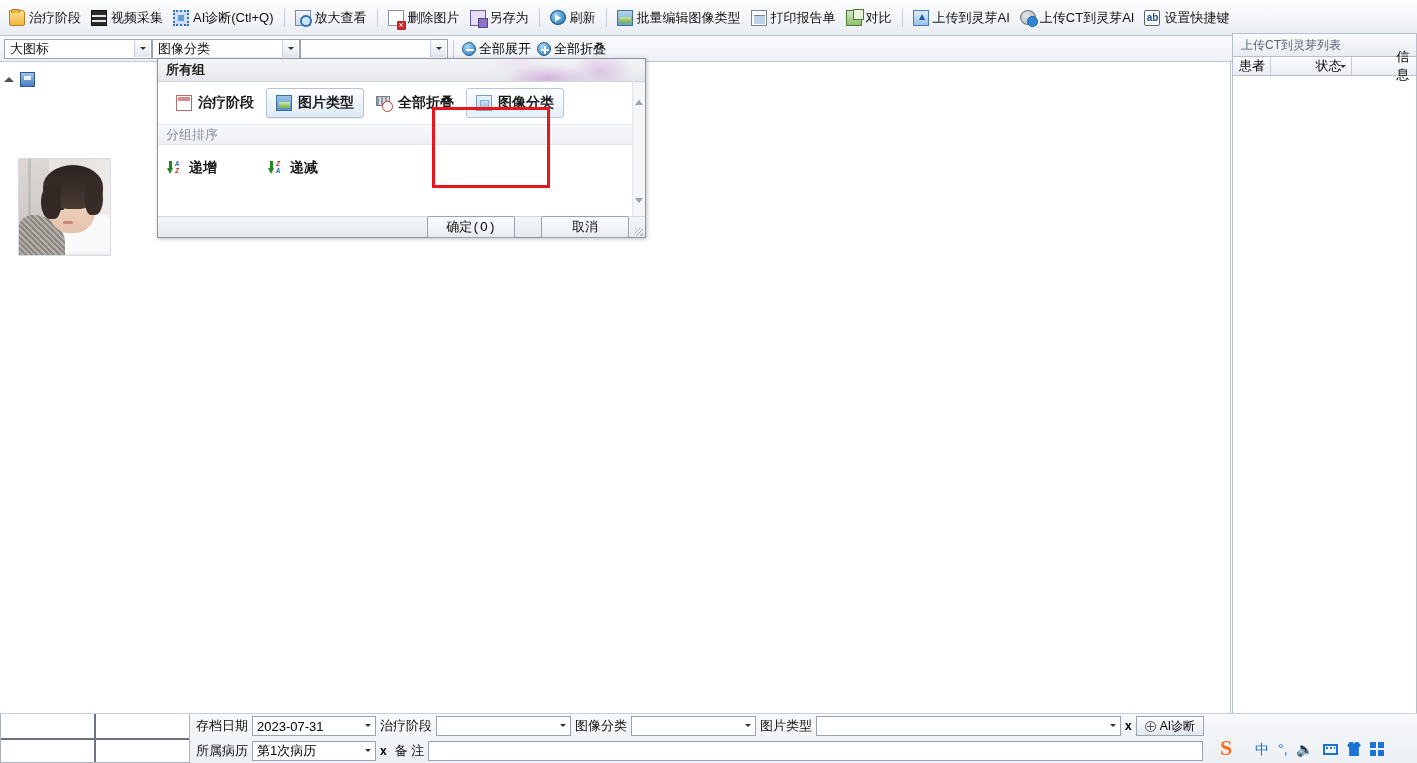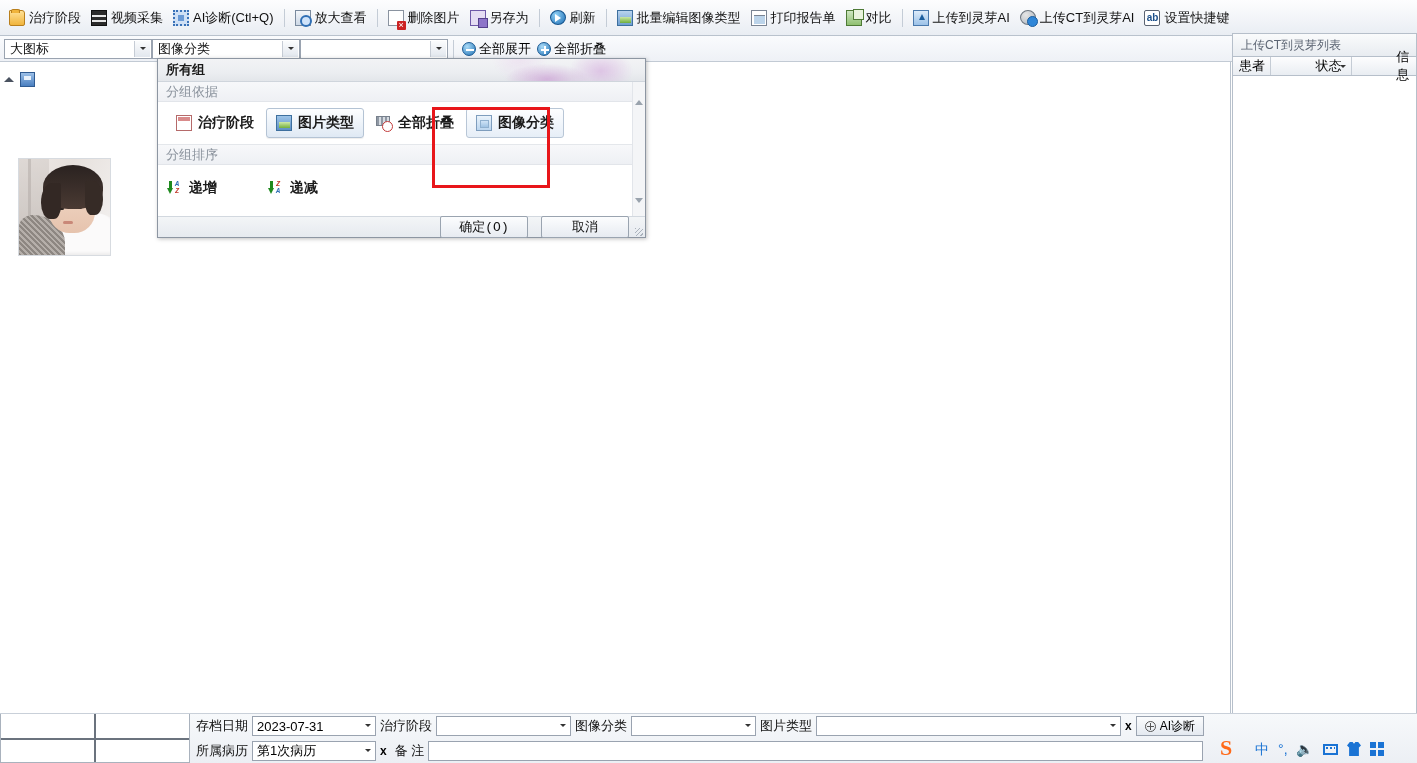--- a/index.html
+++ b/index.html
@@ -240,21 +240,21 @@
   .az { position:absolute; left:8px; top:0; font-size:7px; font-weight:bold; line-height:7px; }
   .az.t { color:#2f6fb5; top:1px; }
   .az.b { color:#c0392b; top:8px; }
   .red-box {
     position:absolute; left:274px; top:25px; width:118px; height:81px;
     border:3px solid #e8161a; pointer-events:none;
   }
   .dlg-foot {
     height:21px; background:linear-gradient(to bottom,#f3f5f7,#e6eaef);
     border-top:1px solid #d2d8df;
-    display:flex; align-items:center; justify-content:flex-end; gap:13px; padding-right:16px;
+    display:flex; align-items:center; justify-content:flex-end; gap:26px; padding-right:16px;
     position:relative;
   }
   .dbtn {
     min-width:88px; height:22px; margin-top:-1px;
     background:linear-gradient(to bottom,#fcfdfe,#e7ebf1);
     border:1px solid #9aa4b0; border-radius:2px;
     display:inline-flex; align-items:center; justify-content:center;
     font-size:13px; color:#111;
   }
   .resizer { position:absolute; right:2px; bottom:1px; width:8px; height:8px;
@@ -468,21 +468,20 @@
   </div>
 
   <div class="dlg">
     <div class="dlg-title">
       <span class="flower"></span>
       <span>所有组</span>
     </div>
 
     <div class="dlg-body">
 
-      <div class="sec-label">分组依据</div>
 
       <div class="sec-row">
         <div class="gbtn">
           <span class="ico i-cal"></span>
           <span>治疗阶段</span>
         </div>
         <div class="gbtn sel">
           <span class="ico i-pic"></span>
           <span>图片类型</span>
         </div>

